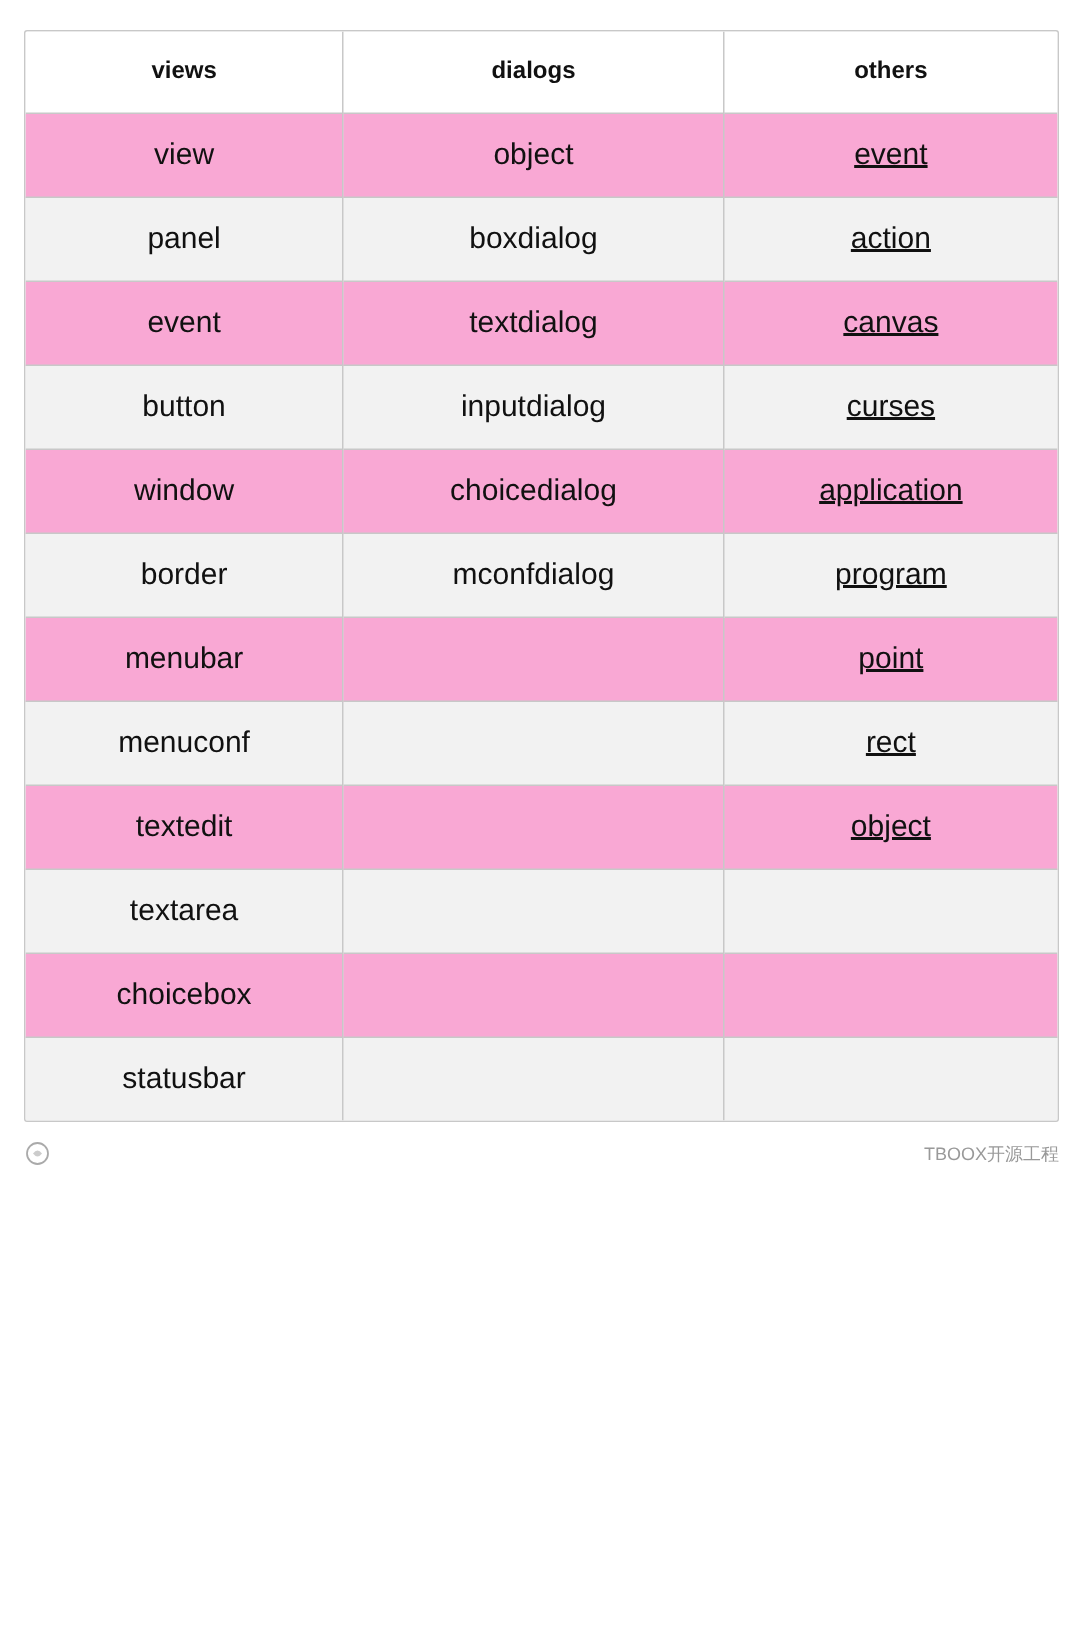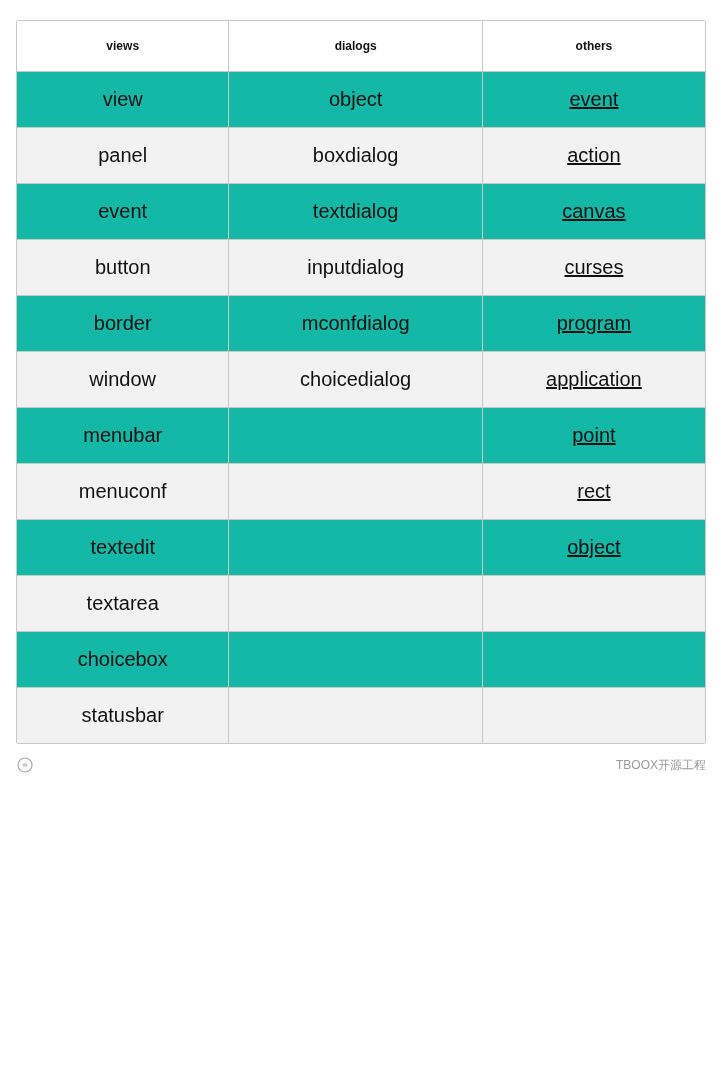--- a/index.html
+++ b/index.html
@@ -30,35 +30,35 @@
     table {
       width: 100%;
       border-collapse: collapse;
     }
 
     thead tr {
       background: #ffffff;
     }
 
     thead th {
-      font-size: 12px;
+      font-size: 16px;
       font-weight: 700;
       color: #111111;
       text-align: center;
       padding: 18px 10px;
       border-bottom: 1.5px solid #c8c8c8;
       border-right: 1.5px solid #c8c8c8;
     }
 
     thead th:last-child {
       border-right: none;
     }
 
     tbody tr {
-      background: #14b8a6;
+      background: #f9a8d4;
     }
 
     tbody tr:nth-child(even) {
       background: #f2f2f2;
     }
 
     tbody td {
       font-size: 20px;
       font-weight: 400;
       color: #111111;
@@ -118,28 +118,28 @@
           <td>event</td>
           <td>textdialog</td>
           <td>canvas</td>
         </tr>
         <tr>
           <td>button</td>
           <td>inputdialog</td>
           <td>curses</td>
         </tr>
         <tr>
+          <td>window</td>
+          <td>choicedialog</td>
+          <td>application</td>
+        </tr>
+        <tr>
           <td>border</td>
           <td>mconfdialog</td>
           <td>program</td>
-        </tr>
-        <tr>
-          <td>window</td>
-          <td>choicedialog</td>
-          <td>application</td>
         </tr>
         <tr>
           <td>menubar</td>
           <td></td>
           <td>point</td>
         </tr>
         <tr>
           <td>menuconf</td>
           <td></td>
           <td>rect</td>

